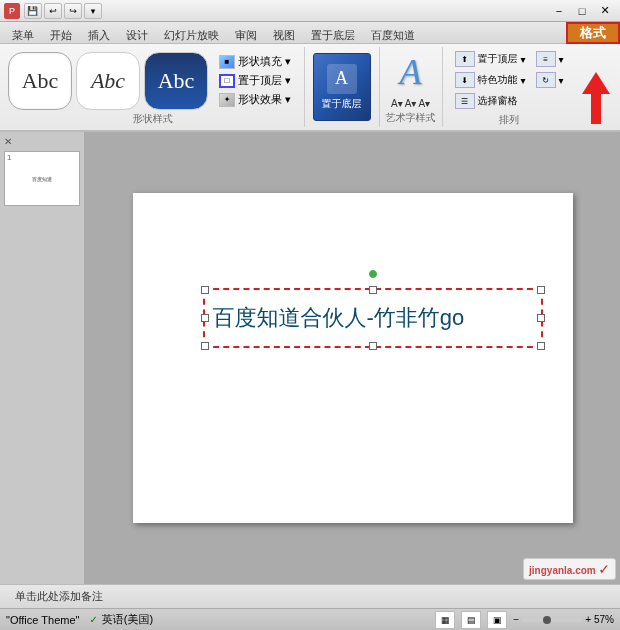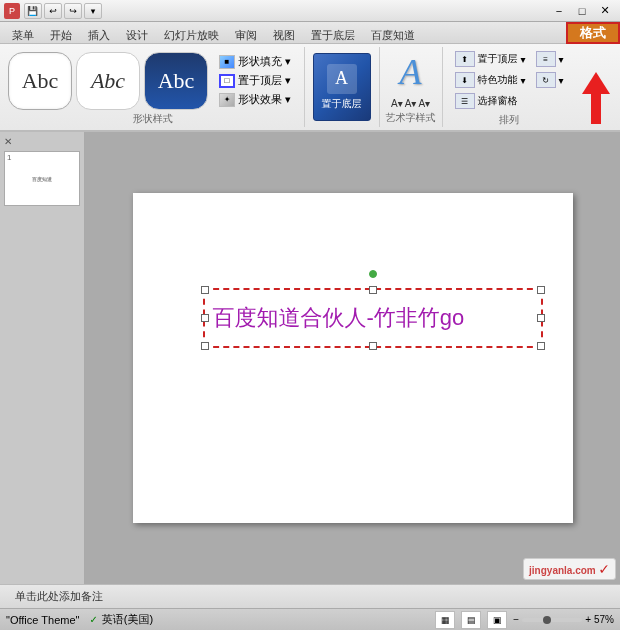--- a/index.html
+++ b/index.html
@@ -246,21 +246,21 @@
       width: 340px;
       height: 60px;
       border: 2px dashed #cc2222;
       display: flex;
       align-items: center;
       padding: 4px 8px;
       cursor: move;
     }
     .text-box-inner {
       font-size: 22px;
-      color: #a21caf;
+      color: #0c4a6e;
       font-family: 'SimSun', 'Microsoft YaHei', sans-serif;
       white-space: nowrap;
     }
     
     .handle {
       position: absolute;
       width: 8px;
       height: 8px;
       background: white;
       border: 1px solid #666;

